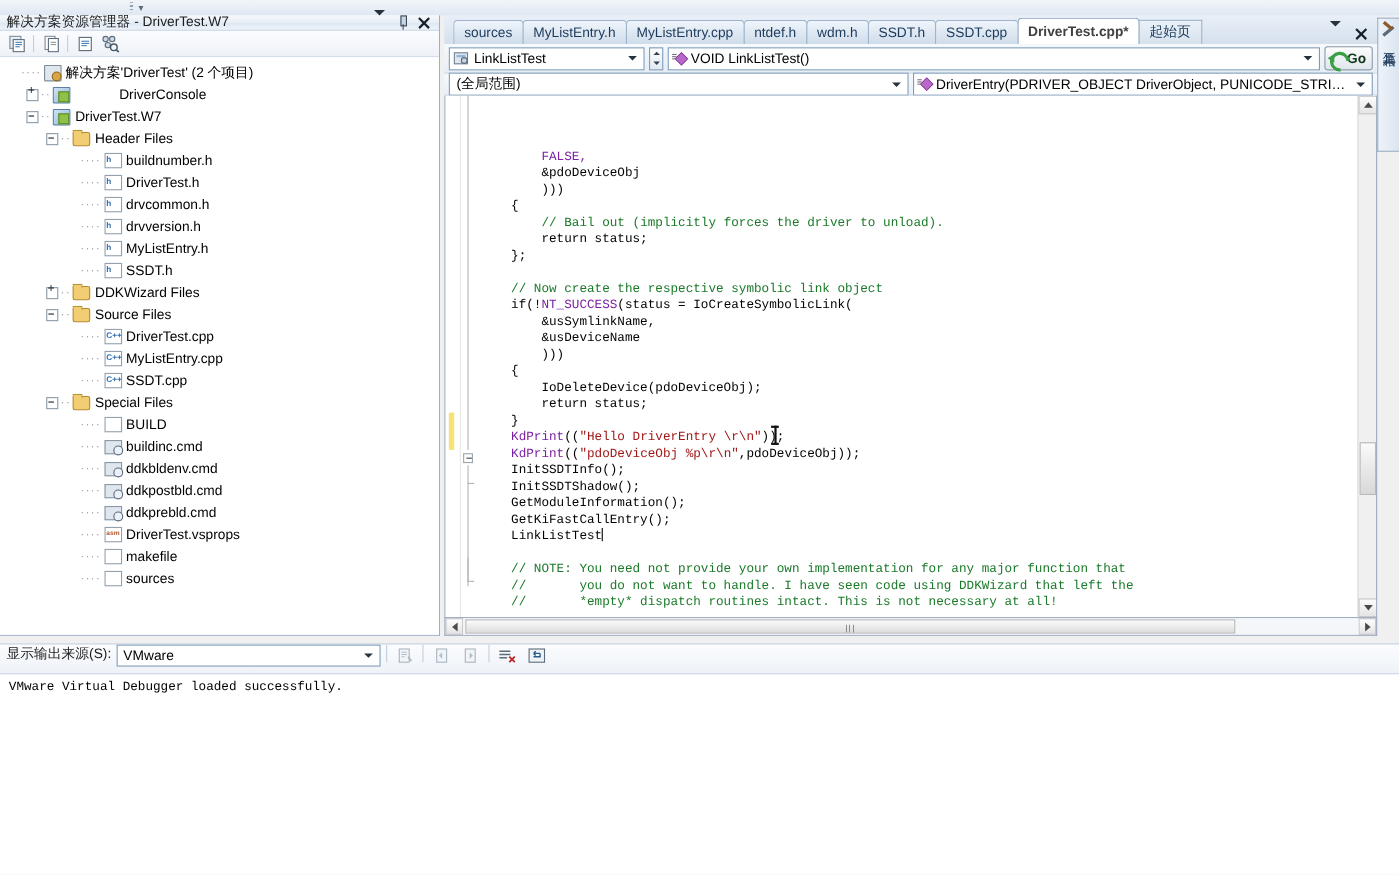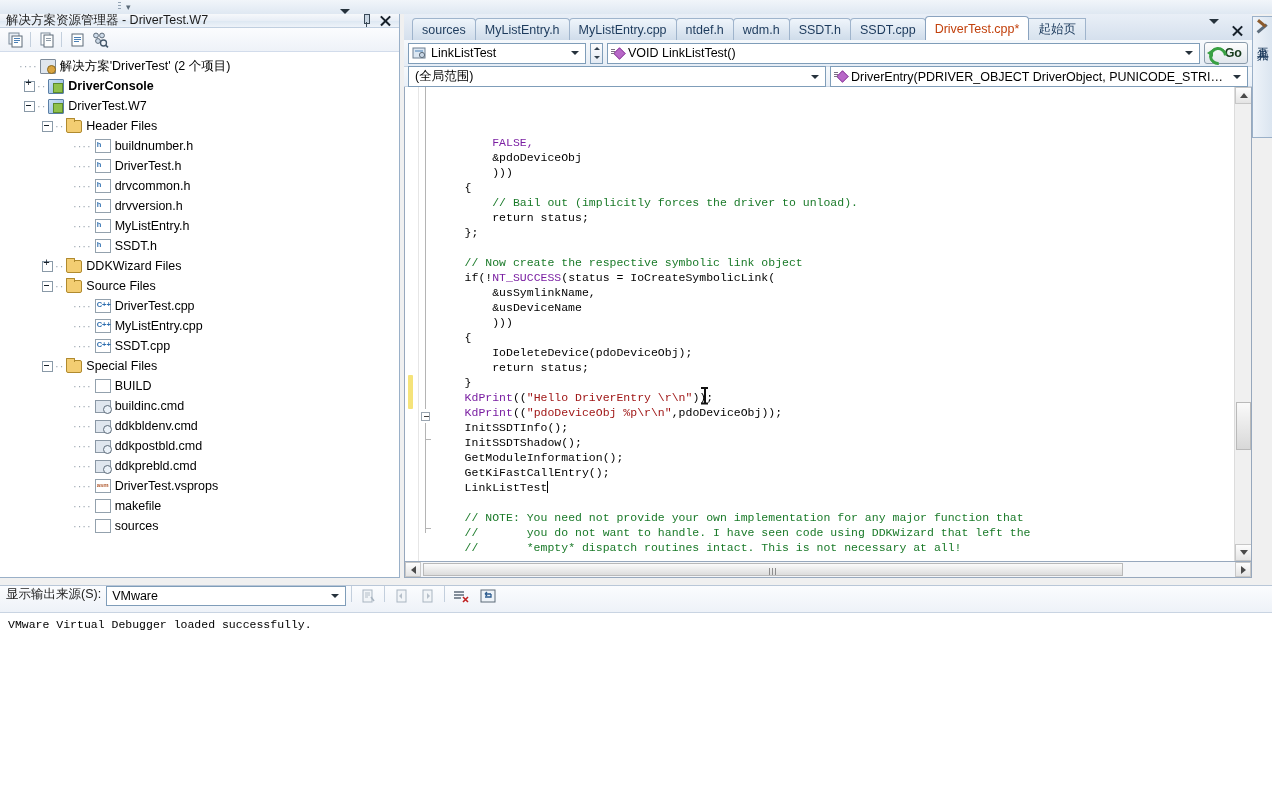--- a/index.html
+++ b/index.html
@@ -47,21 +47,21 @@
   }
   .tb-ico { width: 20px; height: 19px; display:flex; align-items:center; justify-content:center; border-radius:2px; cursor:pointer; }
   .tb-sep { width:1px; height:15px; background:#c3cfdd; margin:0 2px; }
 
   .se-tree {
     flex: 1; background: #ffffff; overflow: hidden;
     padding: 4px 0 0 0; font-size: 12.5px;
   }
   .trow { height: 20px; display: flex; align-items: center; white-space: nowrap; cursor: pointer; }
   .tlabel { padding-left: 4px; color: #000; }
-  .bold { font-weight: bold; }
+  .bold { font-weight: normal; margin-left: 40px; }
   .expander { width: 11px; height: 11px; position: relative; flex: 0 0 11px; margin-right: 2px; }
   .expander.has:before {
     content:""; position:absolute; left:0; top:0; width:9px; height:9px;
     border:1px solid #8a9aa8; background:#fff;
   }
   .expander.plus:after {
     content:"+"; position:absolute; left:0; top:-4px; width:9px; height:11px;
     font-size:11px; line-height:11px; text-align:center; color:#16202a; font-family:"Liberation Sans", sans-serif;
   }
   .expander.minus:after {
@@ -112,21 +112,21 @@
     padding-left:8px;
   }
   .ed-tab {
     height:22px; display:flex; align-items:center; padding:0 9px;
     font-size:12.5px; color:#1c3a5c; white-space:nowrap; cursor:pointer;
     background: linear-gradient(to bottom,#eff5fb 0%,#cfdcea 100%);
     border:1px solid #9fb4cc; border-bottom:none;
     border-radius:4px 4px 0 0; margin-right:-1px;
   }
   .ed-tab.active {
-    background:#ffffff; color:#c2410c; font-weight:normal; height:24px;
+    background:#ffffff; color:#404040; font-weight:bold; height:24px;
     border-color:#8aa3bf; z-index:5; position:relative;
   }
   .ed-tab.plain { border-radius:0; background: linear-gradient(to bottom,#eaf1f8,#d7e2ee); }
   .ed-tabright { margin-left:auto; display:flex; align-items:center; gap:9px; padding:0 8px 3px 0; }
 
   .ed-navbar {
     height:27px; display:flex; align-items:center; gap:4px;
     background: linear-gradient(to bottom,#f6f9fc,#e6edf5);
     border-bottom:1px solid #c6d3e2; padding:0 4px;
   }

